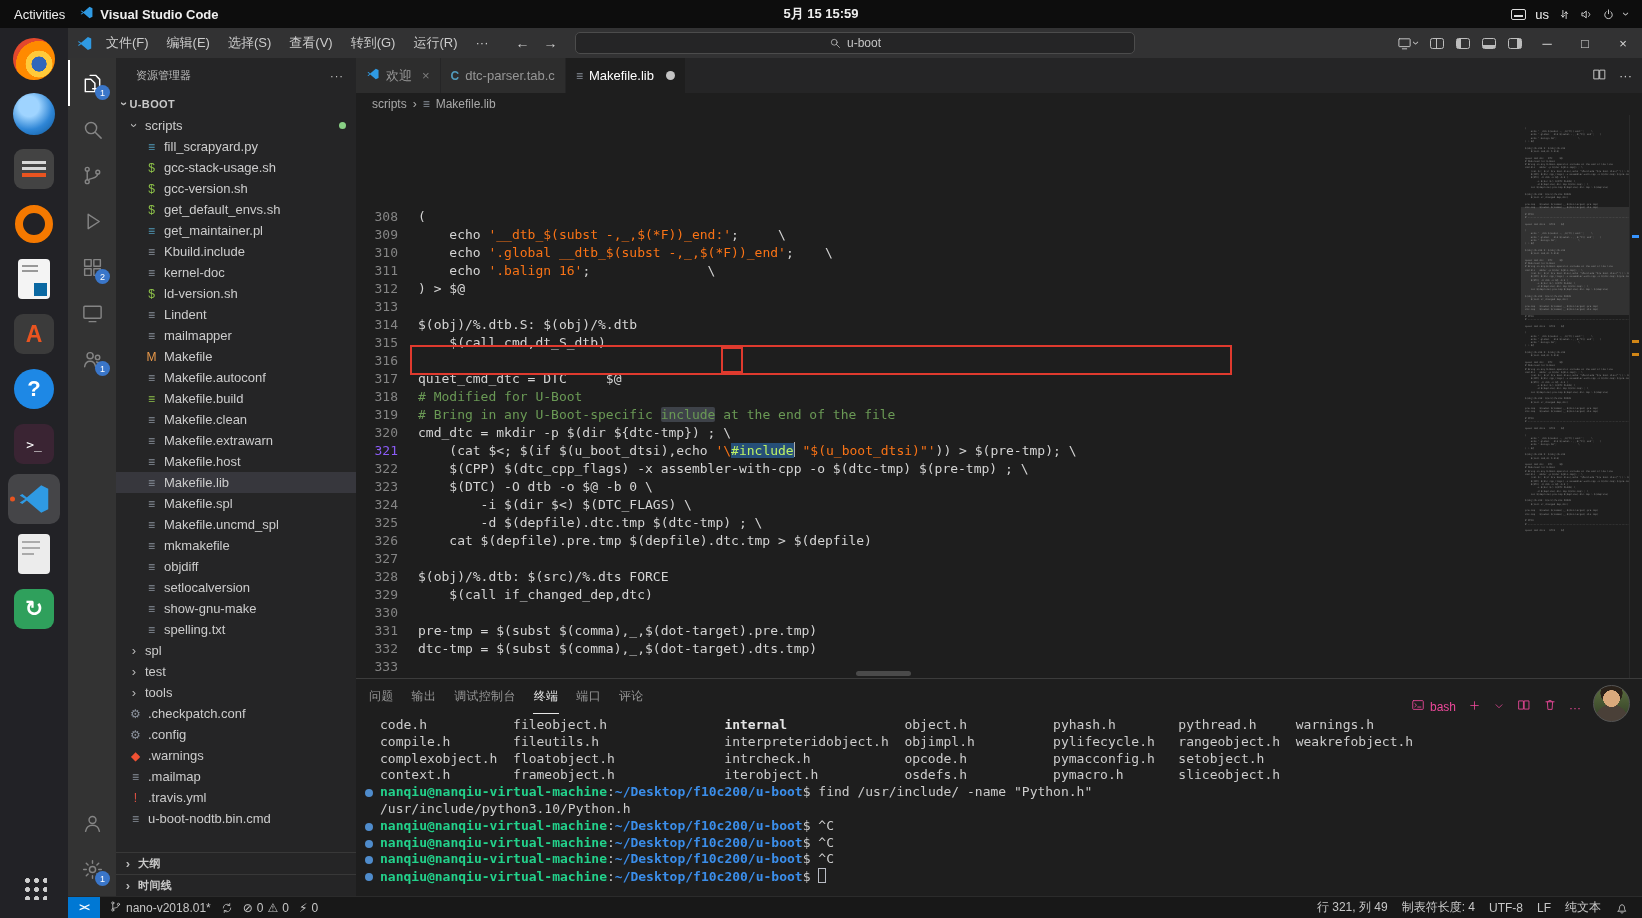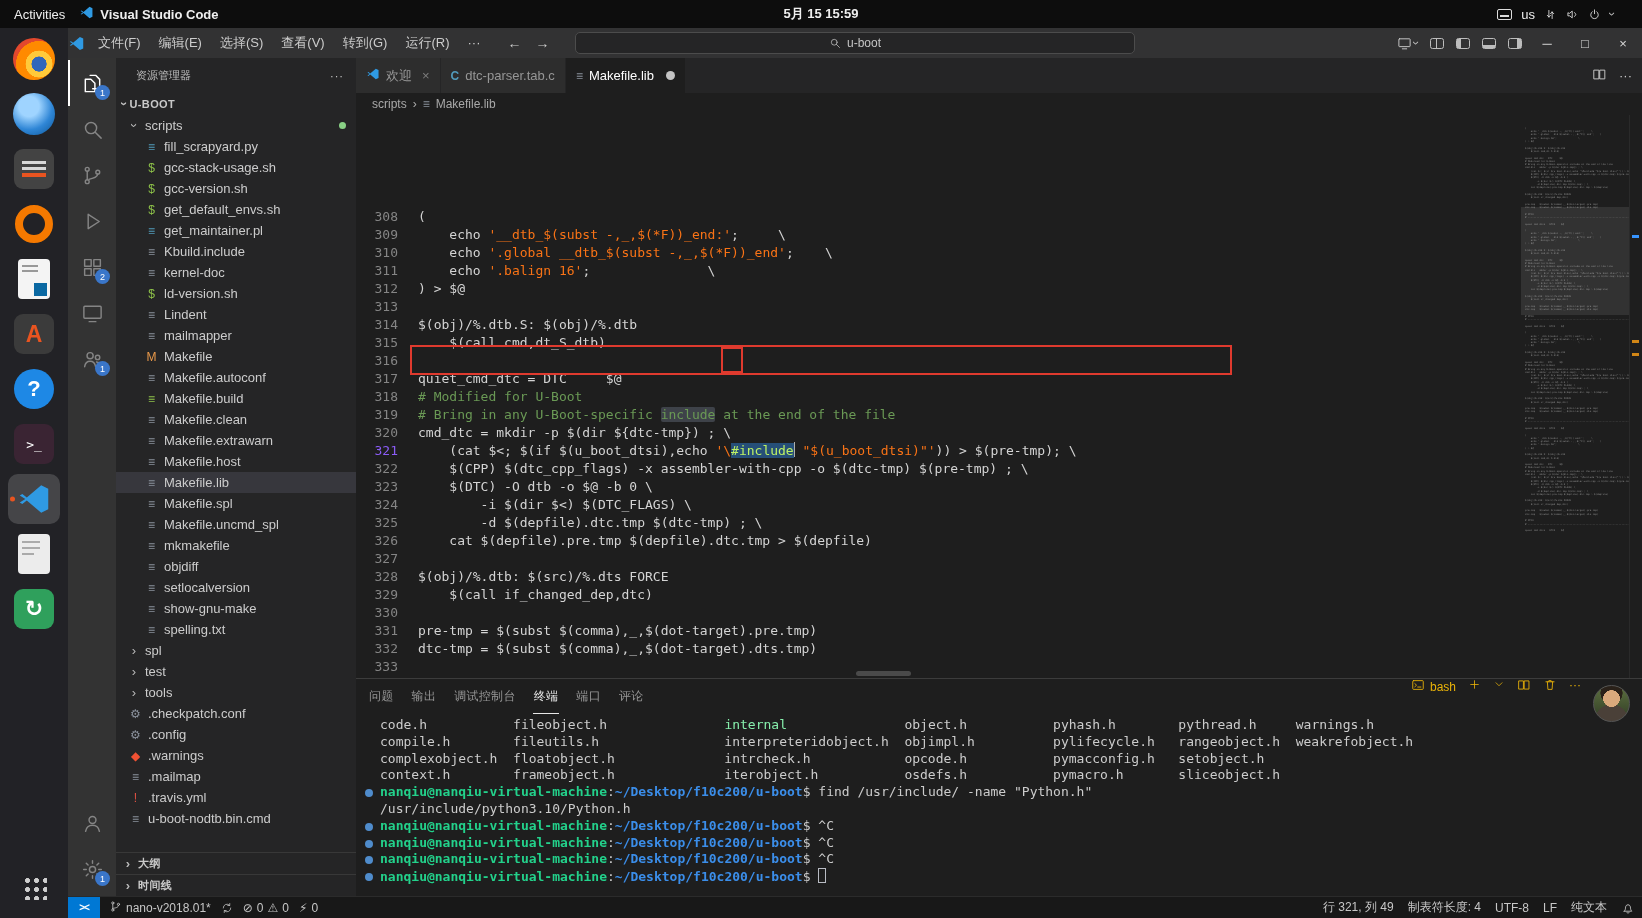--- a/index.html
+++ b/index.html
@@ -5,42 +5,42 @@
   *{box-sizing:border-box;margin:0;padding:0}
   html,body{width:1642px;height:918px;overflow:hidden}
   body{background:#000;font-family:"Liberation Sans","DejaVu Sans",sans-serif;color:#ccc;font-size:13px}
   .screen{width:1642px;height:918px;display:flex;flex-direction:column}
 
   
   .topbar{height:28px;background:#0d0d0d;display:flex;align-items:center;color:#efefef;position:relative;flex:none}
   .tb-activities{padding:0 14px;cursor:default}
   .tb-app{display:flex;align-items:center;gap:6px;font-weight:bold}
   .tb-clock{position:absolute;left:50%;transform:translateX(-50%);font-weight:bold}
-  .tb-tray{margin-left:auto;display:flex;align-items:center;gap:9px;padding-right:28px}
+  .tb-tray{margin-left:auto;display:flex;align-items:center;gap:9px;padding-right:14px}
   .kb-box{display:inline-block;width:15px;height:11px;border:1px solid #ddd;border-radius:2px;position:relative}
   .kb-box::after{content:"";position:absolute;left:2px;right:2px;bottom:2px;height:2px;background:#ddd}
   .tb-tray svg{display:block}
 
   
   .mainrow{flex:1;display:flex;min-height:0}
 
   
   .dock{width:68px;background:#222226;display:flex;flex-direction:column;align-items:center;padding:6px 0;gap:5px;flex:none}
   .dock-item{width:52px;height:50px;display:flex;align-items:center;justify-content:center;position:relative;flex:none}
   .dock-item.active{background:rgba(255,255,255,.16);border-radius:10px}
   .dock-item.running::before{content:"";position:absolute;left:2px;top:50%;transform:translateY(-50%);width:5px;height:5px;border-radius:50%;background:#e95420}
   .showapps{margin-top:auto}
   .apps-grid{width:25px;height:25px;background-image:radial-gradient(#cfcfcf 2.2px,transparent 2.7px);background-size:9px 9px;background-position:1px 1px}
   .d-circle{width:42px;height:42px;border-radius:50%}
   .d-tile{width:40px;height:40px;border-radius:9px;display:flex;align-items:center;justify-content:center}
 
   
   .vscode{flex:1;display:flex;flex-direction:column;min-width:0;background:#1e1e1e}
 
-  .titlebar{height:30px;background:#323233;display:flex;align-items:center;flex:none;position:relative;color:#cccccc}
+  .titlebar{height:30px;background:#323233;display:flex;align-items:center;padding-left:8px;flex:none;position:relative;color:#cccccc}
   .menu-item{padding:0 9px;line-height:30px}
   .nav-arrows{display:flex;gap:14px;margin-left:18px;color:#cfcfcf;font-size:14px}
   .searchbox{position:absolute;left:50%;transform:translateX(-50%);width:560px;height:22px;background:#252526;border:1px solid #4c4c4c;border-radius:5px;display:flex;align-items:center;justify-content:center;gap:6px;color:#c5c5c5;font-size:12px}
   .tb-right{margin-left:auto;display:flex;align-items:center;gap:12px;padding-right:6px}
   .wbox{width:14px;height:11px;border:1.4px solid #bdbdbd;border-radius:2.5px;position:relative;display:inline-block}
   .wbox.left::before{content:"";position:absolute;left:0;top:0;bottom:0;width:4px;background:#bdbdbd}
   .wbox.bottom::before{content:"";position:absolute;left:0;right:0;bottom:0;height:3px;background:#bdbdbd}
   .wbox.right::before{content:"";position:absolute;right:0;top:0;bottom:0;width:4px;background:#bdbdbd}
   .wbox.grid::before{content:"";position:absolute;left:5px;top:0;bottom:0;width:1.4px;background:#bdbdbd}
   .winbtn{width:26px;text-align:center;font-size:13px;color:#d9d9d9}
@@ -96,41 +96,41 @@
   .minimap{width:108px;flex:none;overflow:hidden;position:relative;padding:2px 2px 0 4px;font-family:"DejaVu Sans Mono",monospace;font-size:2.4px;line-height:3.3px;color:#8a8a8a;white-space:pre}
   .mm-slider{position:absolute;left:0;right:0;top:92px;height:108px;background:rgba(200,200,200,.12)}
   .ruler{width:13px;flex:none;position:relative;background:#1e1e1e;border-left:1px solid #2a2a2a}
   .rmark{position:absolute;left:2px;width:7px;height:3px;background:#d18616}
 
   
   .panel{height:218px;border-top:1px solid #3c3c3c;display:flex;flex-direction:column;flex:none;background:#1e1e1e}
   .panel-head{height:35px;display:flex;align-items:center;padding:0 12px;gap:16px;flex:none;font-size:12px}
   .ptab{color:#969696;padding:8px 1px;letter-spacing:.3px}
   .ptab.active{color:#e7e7e7;border-bottom:1px solid #e7e7e7}
-  .phead-right{margin-left:auto;display:flex;align-items:flex-start;gap:12px;color:#eab308}
+  .phead-right{margin-left:auto;display:flex;align-items:flex-end;gap:12px;color:#ec4899}
   .bash-group{display:flex;align-items:center;gap:5px}
   .avatar{width:37px;height:37px;border-radius:50%;border:1px solid #555;position:relative;top:7px;flex:none;background:
     radial-gradient(circle at 50% 36%,#d9a97c 0 29%,transparent 30%),
     radial-gradient(circle at 50% 20%,#2a2119 0 33%,transparent 34%),
     radial-gradient(circle at 50% 100%,#4a4038 0 42%,transparent 43%),
     linear-gradient(#5d7040,#2f3b24)}
   .terminal{flex:1;padding:3px 0 0 24px;font-family:"DejaVu Sans Mono","Liberation Mono",monospace;font-size:13px;line-height:16.8px;white-space:pre;overflow:hidden}
   .tl{position:relative}
   .tl.dot::before{content:"";position:absolute;left:-15px;top:5px;width:8px;height:8px;border-radius:50%;background:#4f8ccc}
   .t{color:#cccccc}
-  .dir{color:#86efac;font-weight:normal}
+  .dir{color:#e5e5e5;font-weight:bold}
   .user{color:#23d18b;font-weight:bold}
   .path{color:#3b8eea;font-weight:bold}
   .tcur{display:inline-block;width:8px;height:15px;border:1px solid #b9bcc4;vertical-align:-2px}
 
   
   .statusbar{height:22px;background:#181818;border-top:1px solid #2b2b2b;display:flex;align-items:center;font-size:12px;color:#c7c7c7;flex:none}
   .sb-remote{width:32px;height:100%;background:#0078d4;color:#fff;display:flex;align-items:center;justify-content:center;font-size:10px;font-weight:bold;letter-spacing:-1px;margin-right:4px}
   .sitem{display:flex;align-items:center;gap:4px;padding:0 5px;height:100%}
-  .sb-right{margin-left:auto;display:flex;align-items:center;height:100%;}
+  .sb-right{margin-left:auto;display:flex;align-items:center;height:100%;padding-right:6px}
   .sb-right .sitem{padding:0 7px}
 </style>
 </head>
 <body>
 
 <div class="screen">
 
   <div class="topbar">
     <span class="tb-activities">Activities</span>
     <span class="tb-app">

